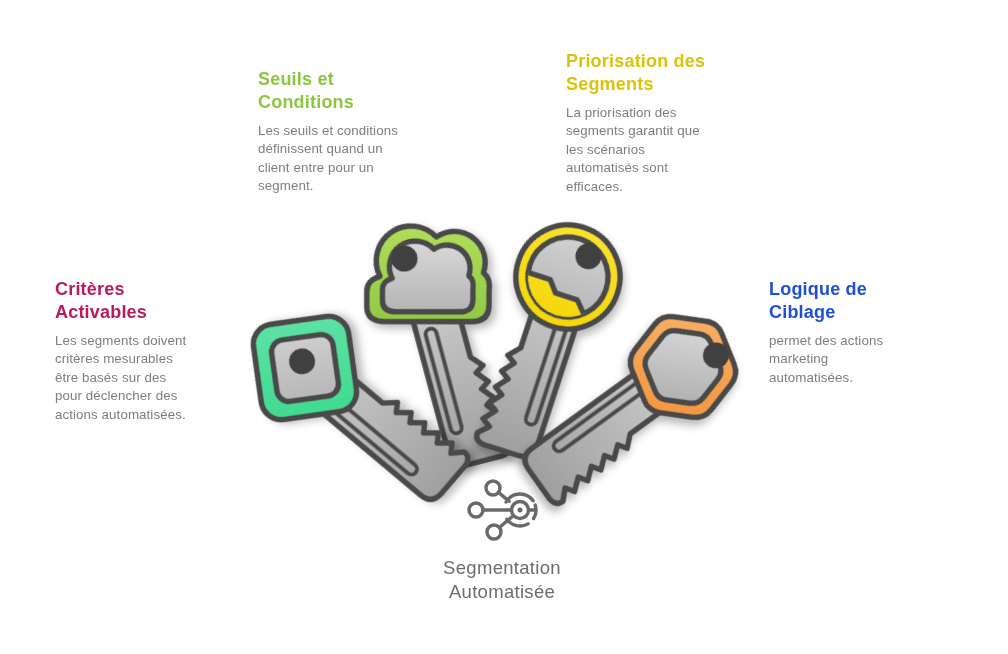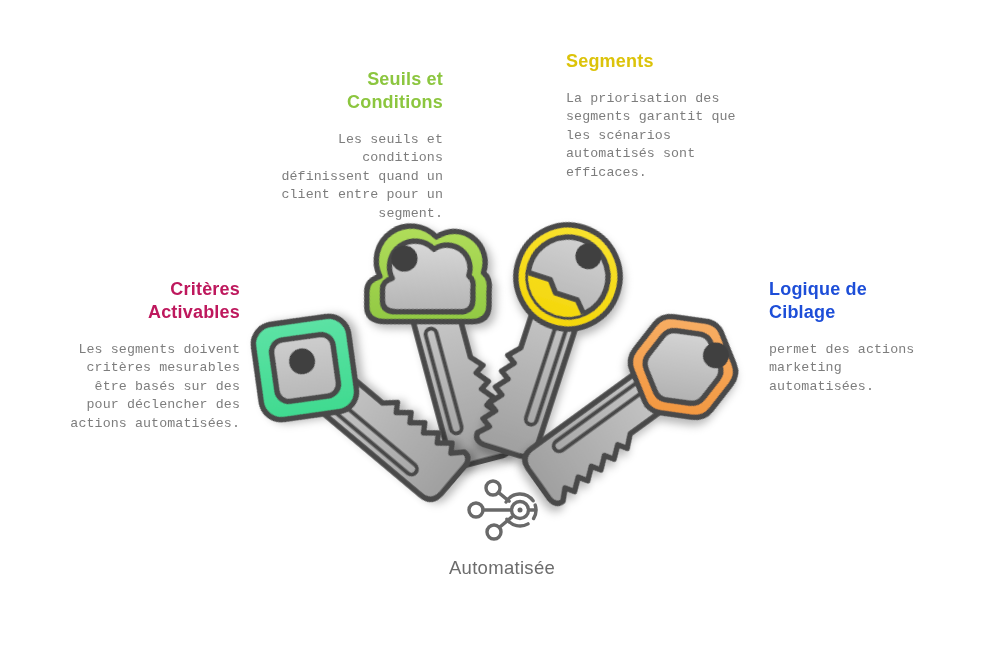--- a/index.html
+++ b/index.html
@@ -5,22 +5,22 @@
   html,body{margin:0;padding:0;}
   .canvas{
     position:relative;
     width:1008px;height:654px;
     background:var(--background,#fff);
     overflow:hidden;
     font-family:"Liberation Sans",sans-serif;
   }
   .block{position:absolute;}
   .block .title{font-size:18px;font-weight:700;line-height:23px;letter-spacing:.2px;}
-  .block .body{margin-top:17px;font-size:13.3px;line-height:18.4px;color:var(--body_text,#7d7d7d);letter-spacing:.1px;font-family:Liberation Mono, monospace;}
-  .align-right{text-align:right;}
+  .block .body{margin-top:8px;font-size:13.3px;line-height:18.4px;color:var(--body_text,#7d7d7d);letter-spacing:.1px;}
+  .align-right{text-align:left;}
   .align-left{text-align:left;}
   .center-title{
     position:absolute;left:352px;top:556px;width:300px;
     text-align:center;font-size:18.5px;line-height:24px;
     color:var(--center_text,#6c6c6c);letter-spacing:.3px;
   }
   svg .outl{stroke:var(--outline,#4a4a4a);stroke-width:5.5;stroke-linejoin:round;}
   svg .nss{vector-effect:non-scaling-stroke;}
   svg .groove{fill:none;stroke:var(--outline,#4a4a4a);stroke-width:4;}
   svg .hole{fill:var(--hole,#3f3f3f);}
@@ -148,20 +148,21 @@
     <div class="body">
       <div>Les seuils et conditions</div>
       <div>définissent quand un</div>
       <div>client entre pour un</div>
       <div>segment.</div>
     </div>
   </div>
 
   <div class="block align-left" style="left:566px;top:50px;width:175px;">
     <div class="title" style="color: rgb(220, 195, 10);">
+      <div>Priorisation des</div>
       <div>Segments</div>
     </div>
     <div class="body">
       <div>La priorisation des</div>
       <div>segments garantit que</div>
       <div>les scénarios</div>
       <div>automatisés sont</div>
       <div>efficaces.</div>
     </div>
   </div>
@@ -172,16 +173,17 @@
       <div>Ciblage</div>
     </div>
     <div class="body">
       <div>permet des actions</div>
       <div>marketing</div>
       <div>automatisées.</div>
     </div>
   </div>
 
   <div class="center-title">
+    <div>Segmentation</div>
     <div>Automatisée</div>
   </div>
 
 </div>
 
 </body></html>

